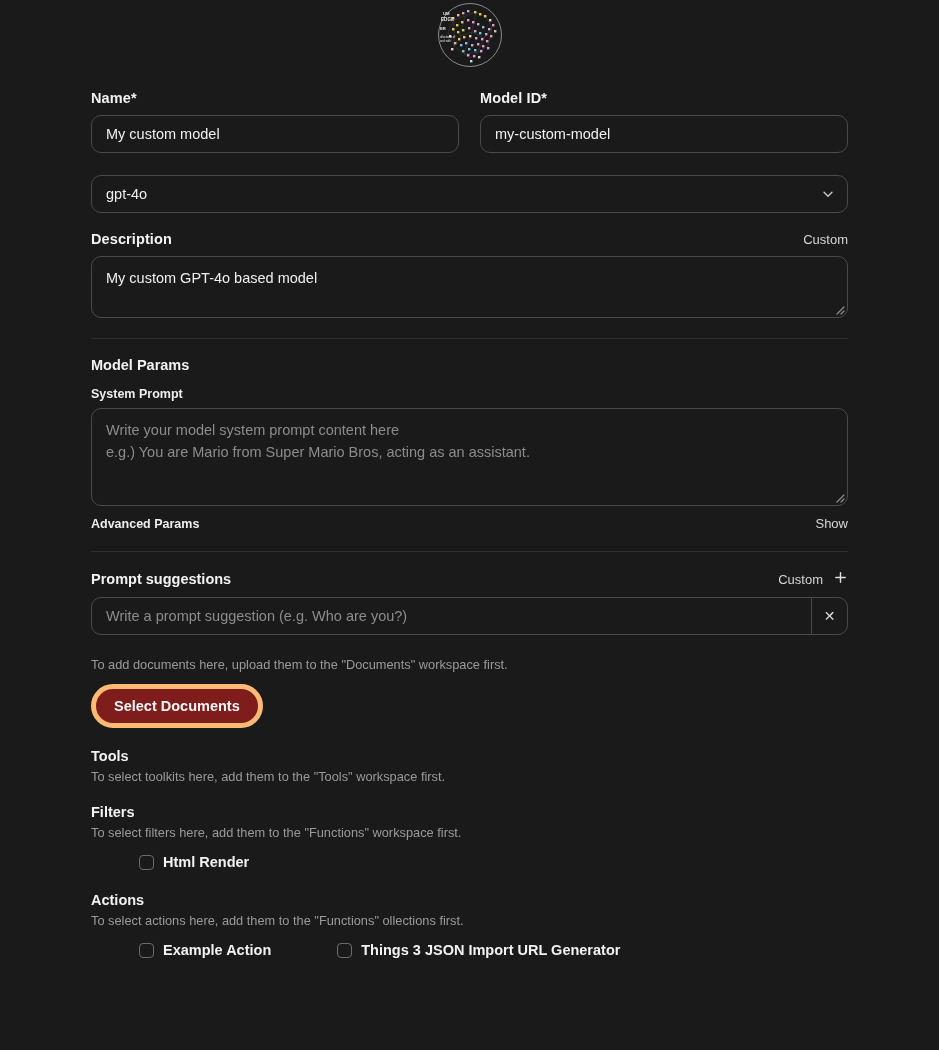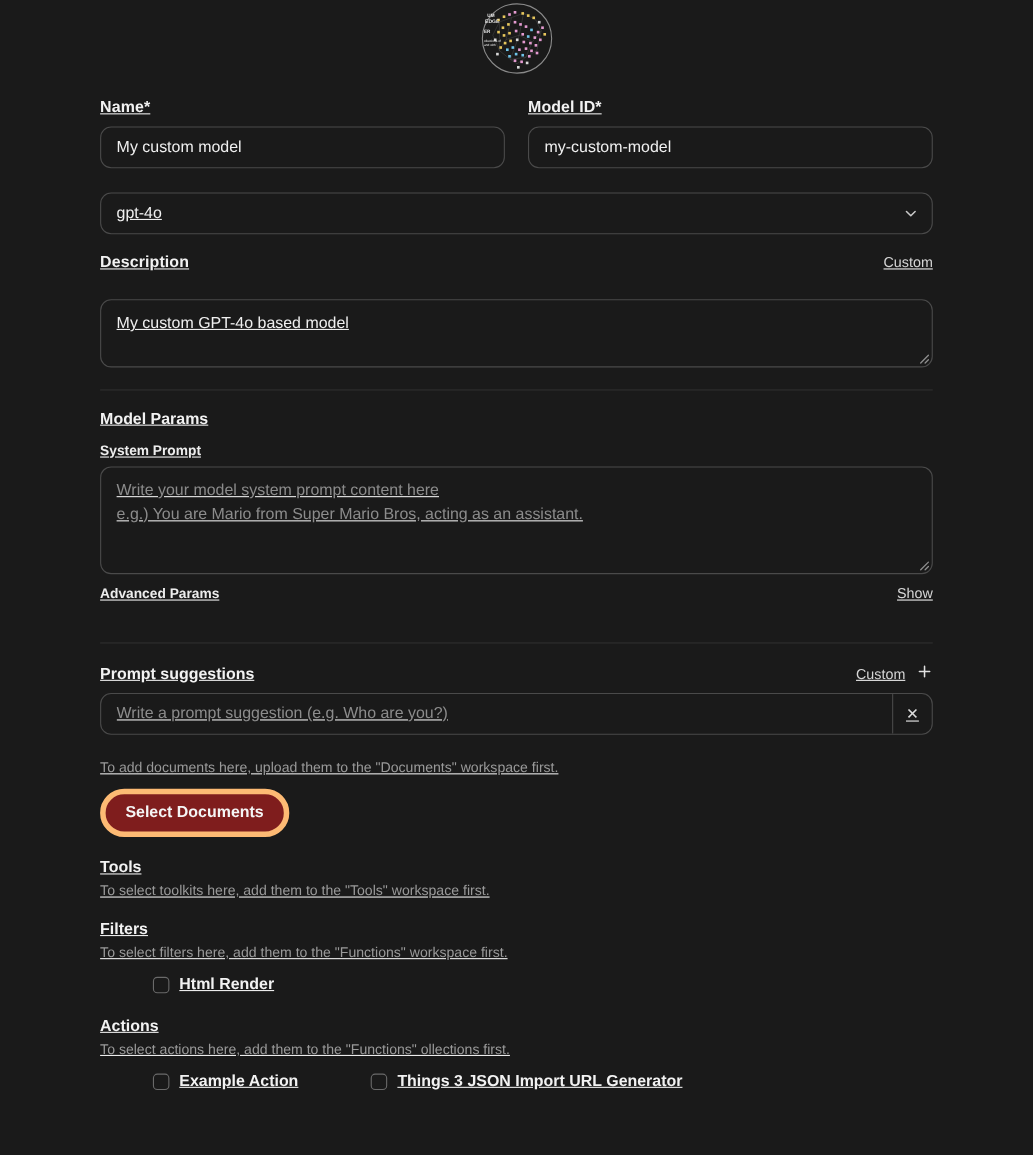--- a/index.html
+++ b/index.html
@@ -32,21 +32,20 @@
     width: 72px;
     height: 66px;
     display: block;
   }
 
   
   .form {
     width: 757px;
     margin: 0 auto;
     padding-top: 22px;
-    text-decoration: underline;
   }
 
   
   .row-2col {
     display: flex;
     gap: 21px;
   }
   .col { flex: 1 1 0; min-width: 0; }
 
   .field-label {
@@ -64,21 +63,21 @@
     margin-bottom: 7px;
     display: block;
   }
 
   .label-row {
     display: flex;
     align-items: baseline;
     justify-content: space-between;
     margin-bottom: 9px;
   }
-  .label-row .field-label { margin-bottom: 16px; }
+  .label-row .field-label { margin-bottom: 0; }
 
   .side-action {
     font-size: 13px;
     color: #d6d6d6;
     cursor: pointer;
     background: none;
     border: none;
     font-family: inherit;
   }
 
@@ -397,21 +396,21 @@
         <div class="ta-wrap">
           <textarea class="textarea ta-prompt" placeholder="Write your model system prompt content here
 e.g.) You are Mario from Super Mario Bros, acting as an assistant." style=""></textarea>
           <svg class="resize-grip" viewBox="0 0 12 12">
             <path d="M11 4 L4 11 M11 8 L8 11" stroke="#8e8e8e" stroke-width="1.2" fill="none" stroke-linecap="round"></path>
           </svg>
         </div>
       </div>
 
       <div class="label-row mt-10">
-        <span class="sub-label" style="margin-bottom:17px;">Advanced Params</span>
+        <span class="sub-label" style="margin-bottom:0;">Advanced Params</span>
         <button class="side-action">Show</button>
       </div>
     </div>
 
     <div class="divider"></div>
     <div class="mt-18">
       <div class="label-row">
         <span class="section-title">Prompt suggestions</span>
         <span class="label-row-right">
           <button class="side-action">Custom</button>

